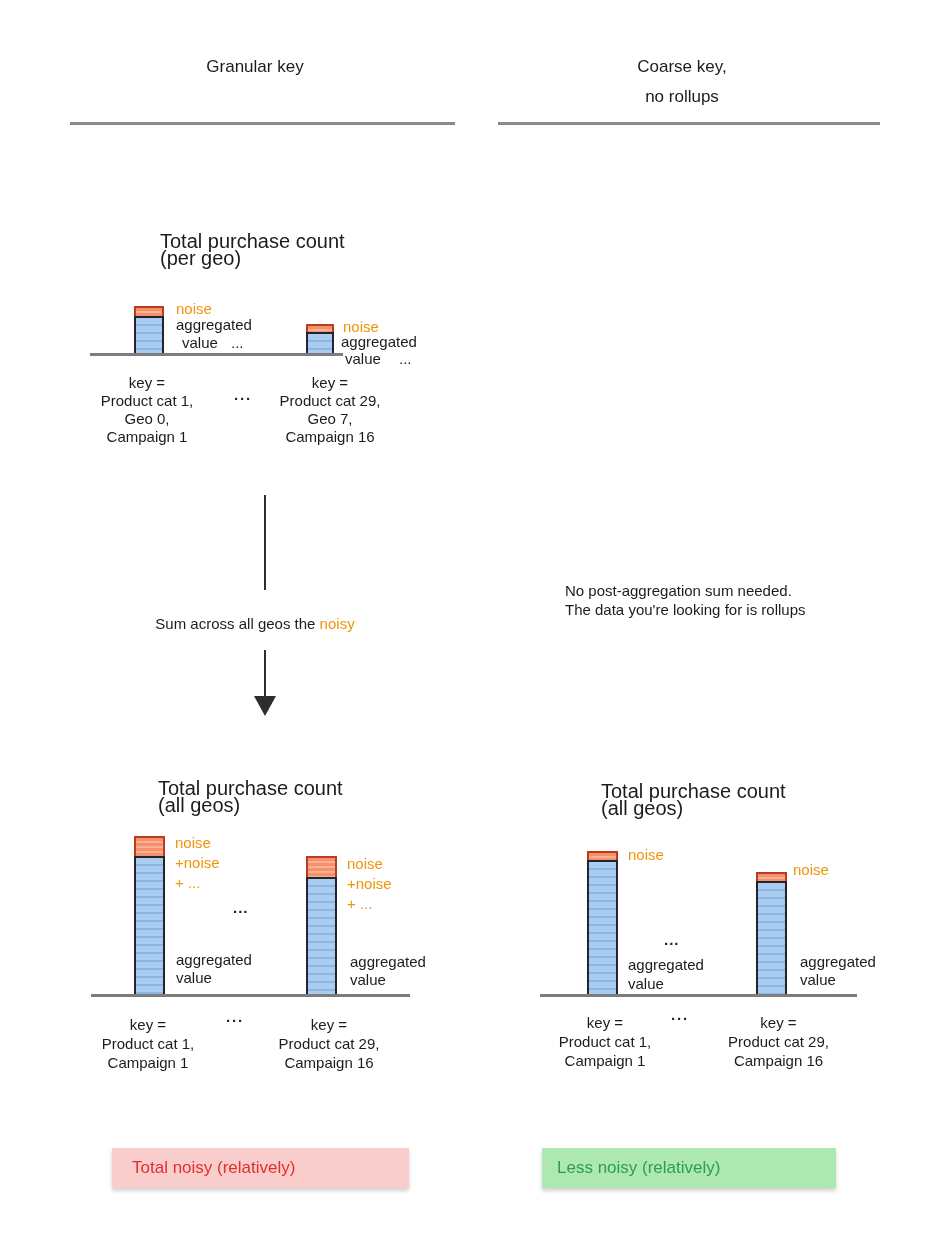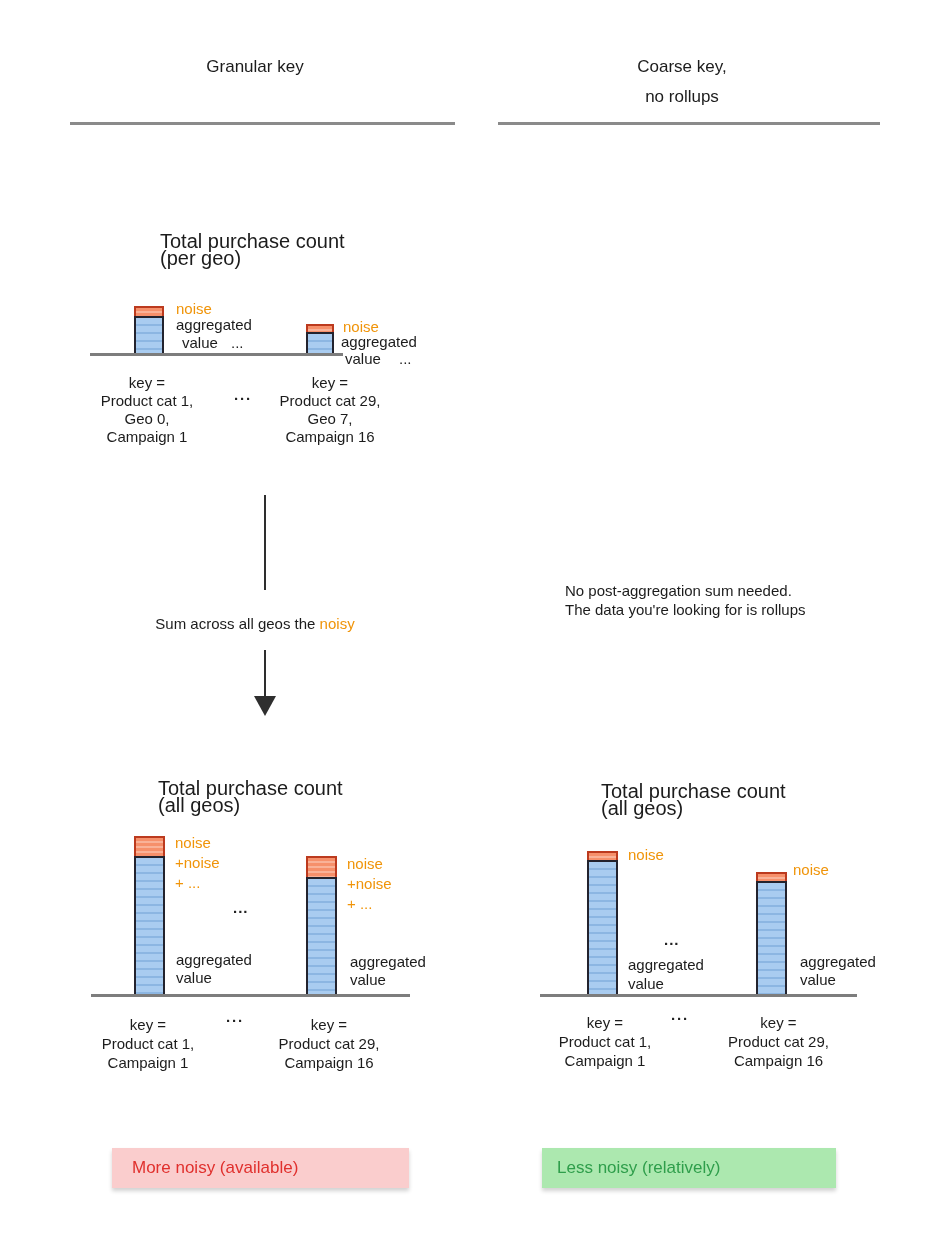--- a/index.html
+++ b/index.html
@@ -201,16 +201,16 @@
     <div>Product cat 1,</div>
     <div>Campaign 1</div>
   </div>
   <div class="abs dots" style="left:671px;top:1010px;">···</div>
   <div class="abs keyblk2" style="left:716px;top:1013px;width:125px;">
     <div>key =</div>
     <div>Product cat 29,</div>
     <div>Campaign 16</div>
   </div>
 
-  <div class="abs badge badge-more" style="left:112px;top:1148px;width:297px;">More noisy (available)</div>
+  <div class="abs badge badge-more" style="left:112px;top:1148px;width:297px;">Total noisy (relatively)</div>
   <div class="abs badge badge-less" style="left:542px;top:1148px;width:294px;">Less noisy (relatively)</div>
 
 </div>
 
 </body></html>

